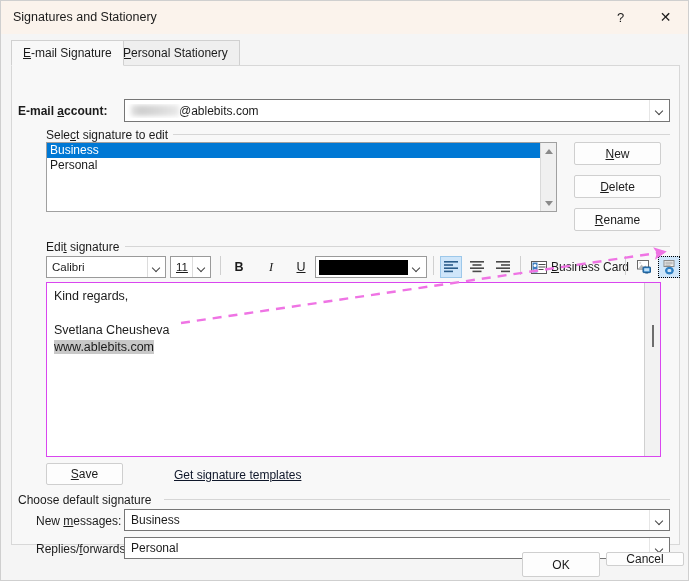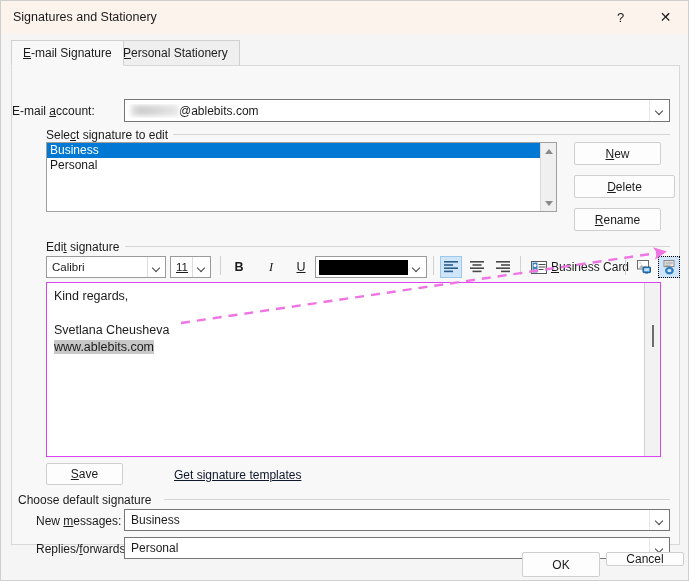--- a/index.html
+++ b/index.html
@@ -384,21 +384,21 @@
       <div class="tab tab-0 active">
         <span><u class="acc">E</u>-mail Signature</span>
       </div>
       <div class="tab tab-1">
         <span><u class="acc">P</u>ersonal Stationery</span>
       </div>
     </div>
 
     <div class="tabpanel">
 
-      <div class="lbl" style="left:0; top:38px;">
+      <div class="lbl" style="left:6px; top:38px;font-weight:bold;">
         E-mail <u class="acc">a</u>ccount:
       </div>
       <div class="combo" style="left:112px; top:33px; width:546px; height:23px;">
         <div class="val">
           <span class="redact"></span><span>@ablebits.com</span>
         </div>
         <div class="arrowbox">
             <span class="chev"></span>
           </div>
       </div>
@@ -417,21 +417,21 @@
             </div>
           <div class="lb-arrow down">
               <span class="tri-dn"></span>
             </div>
         </div>
       </div>
 
       <div class="btn" style="left:562px; top:76px; width:87px; height:23px;">
         <span><u class="acc">N</u>ew</span>
       </div>
-      <div class="btn" style="left:562px; top:109px; width:101px; height:23px;">
+      <div class="btn" style="left:562px; top:109px; width:87px; height:23px;">
         <span><u class="acc">D</u>elete</span>
       </div>
       <div class="btn" style="left:562px; top:142px; width:87px; height:23px;">
         <span><u class="acc">R</u>ename</span>
       </div>
 
       <div class="group-label" style="left:34px; top:174px;">
         Edi<u class="acc">t</u> signature
       </div>
       <div class="group-line" style="left:113px; top:180px; width:545px;"></div>

